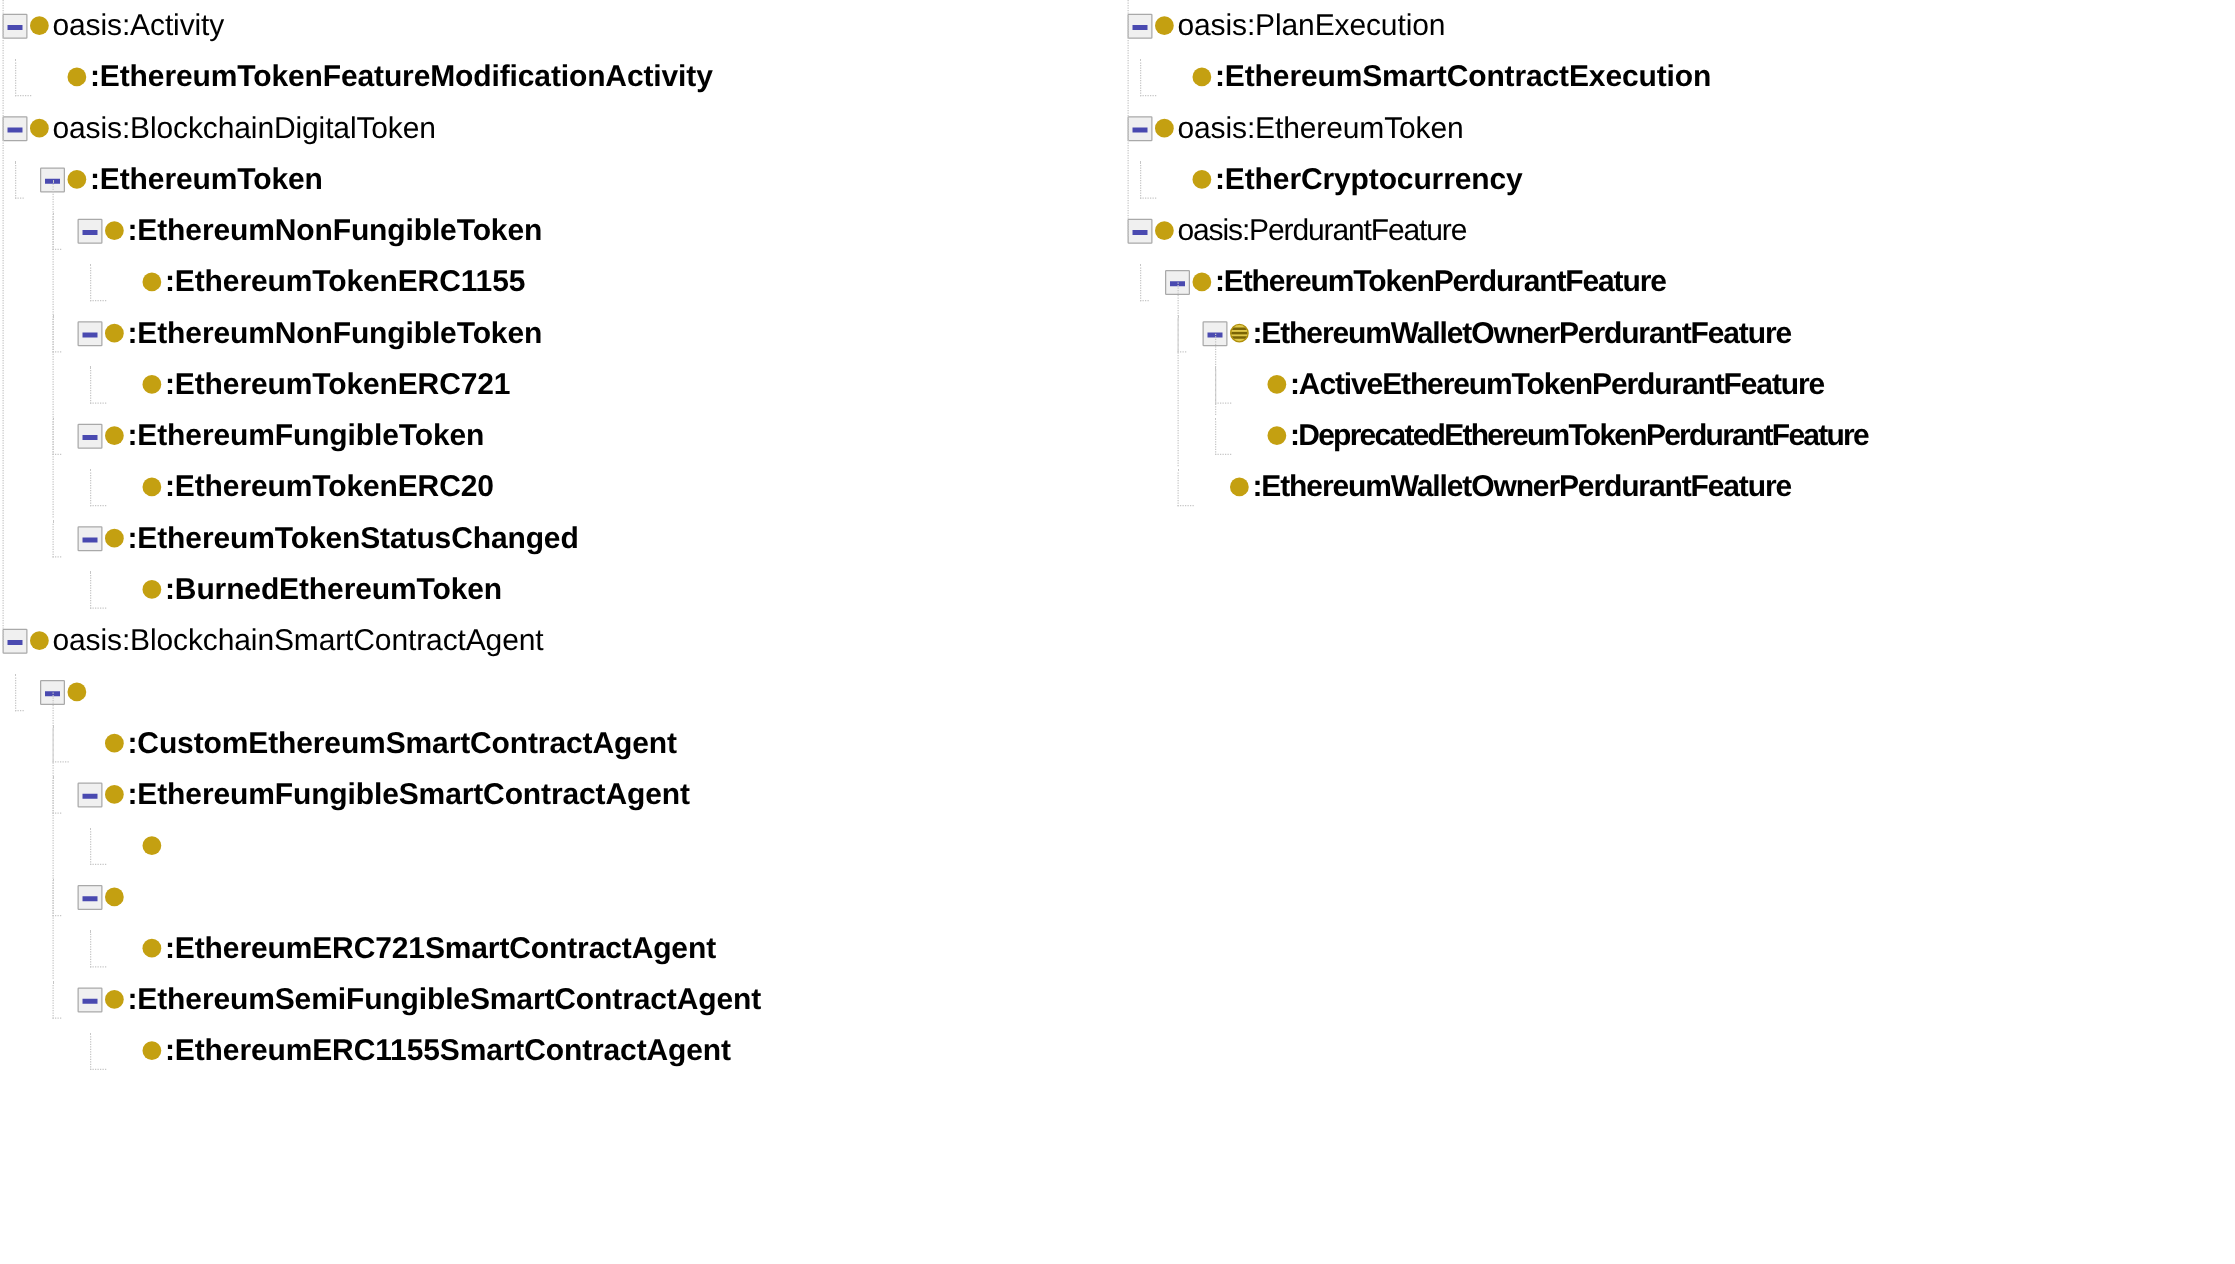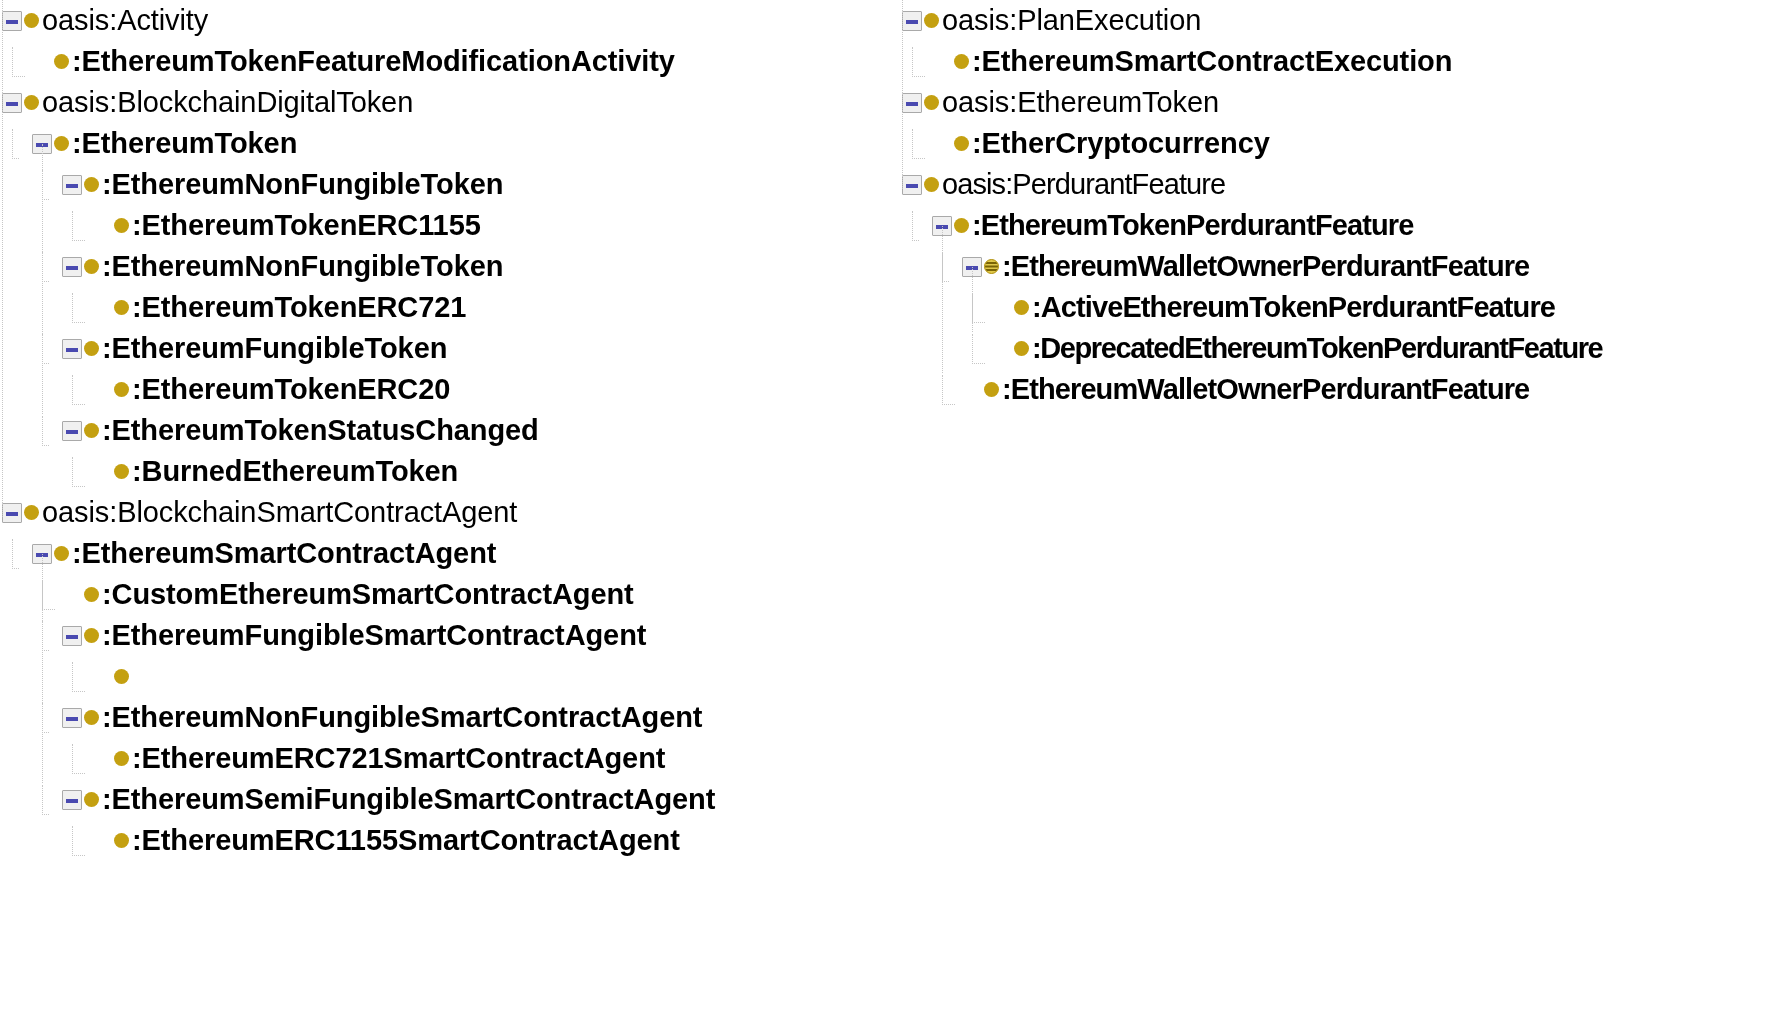--- a/index.html
+++ b/index.html
@@ -89,21 +89,21 @@
     position: absolute;
     left: 0; right: 0;
     top: 2px;
     height: 1.5px;
     background: #7a6405;
     box-shadow: 0 3.5px 0 0 #7a6405, 0 7px 0 0 #7a6405;
   }
 
   .label {
     flex: 0 0 auto;
-    font-size: 29px;
+    font-size: 24px;
     color: #000000;
     letter-spacing: -0.1px;
     padding-left: 1px;
   }
   .label.bold { font-weight: bold; }
   .label.regular { font-weight: normal; }
   .label.squeeze { letter-spacing: -0.9px; }
   .label.squeeze2 { letter-spacing: -1.4px; }
 
   
@@ -202,21 +202,20 @@
       <div class="row">
         <div class="indent" style="width: 2px;"></div>
         <div class="toggle"></div>
         <div class="cls-icon"></div>
         <div class="label regular">oasis:BlockchainSmartContractAgent</div>
       </div>
       <div class="row">
         <div class="indent" style="width: 32px;"></div>
         <div class="toggle"></div>
         <div class="cls-icon"></div>
-        <div class="label bold">:EthereumSmartContractAgent</div>
       </div>
       <div class="row">
         <div class="indent" style="width: 62px;"></div>
         <div class="toggle empty"></div>
         <div class="cls-icon"></div>
         <div class="label bold">:CustomEthereumSmartContractAgent</div>
       </div>
       <div class="row">
         <div class="indent" style="width: 62px;"></div>
         <div class="toggle"></div>
@@ -225,21 +224,20 @@
       </div>
       <div class="row">
         <div class="indent" style="width: 92px;"></div>
         <div class="toggle empty"></div>
         <div class="cls-icon"></div>
       </div>
       <div class="row">
         <div class="indent" style="width: 62px;"></div>
         <div class="toggle"></div>
         <div class="cls-icon"></div>
-        <div class="label bold">:EthereumNonFungibleSmartContractAgent</div>
       </div>
       <div class="row">
         <div class="indent" style="width: 92px;"></div>
         <div class="toggle empty"></div>
         <div class="cls-icon"></div>
         <div class="label bold">:EthereumERC721SmartContractAgent</div>
       </div>
       <div class="row">
         <div class="indent" style="width: 62px;"></div>
         <div class="toggle"></div>

